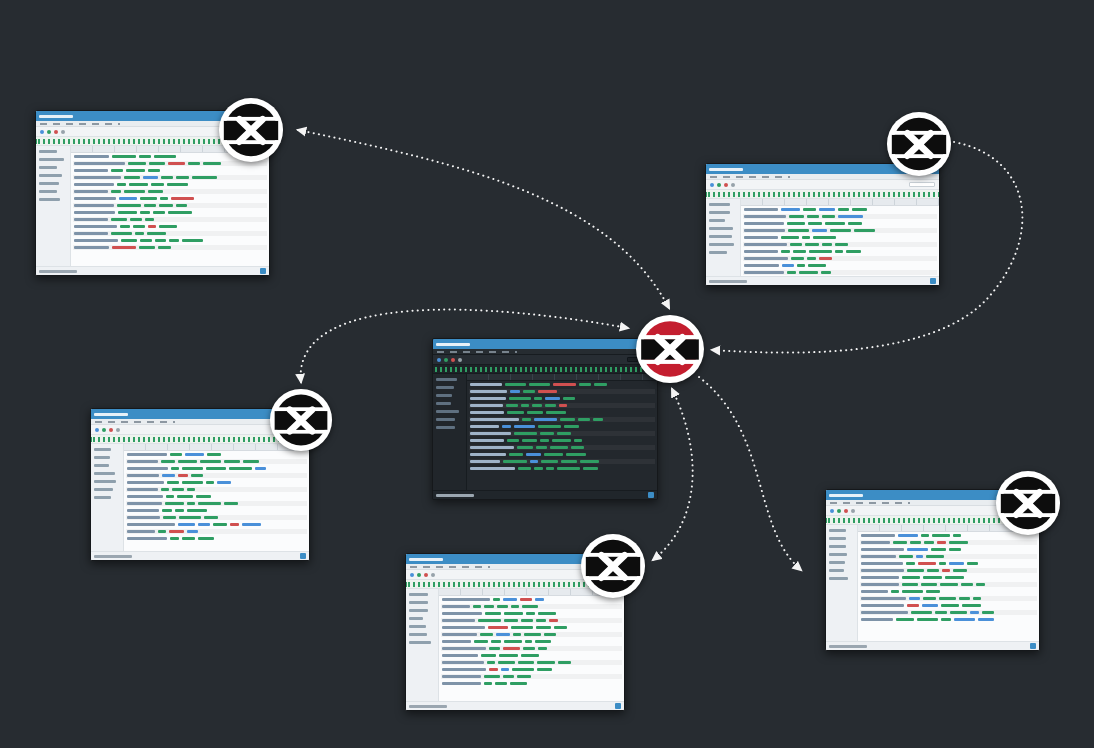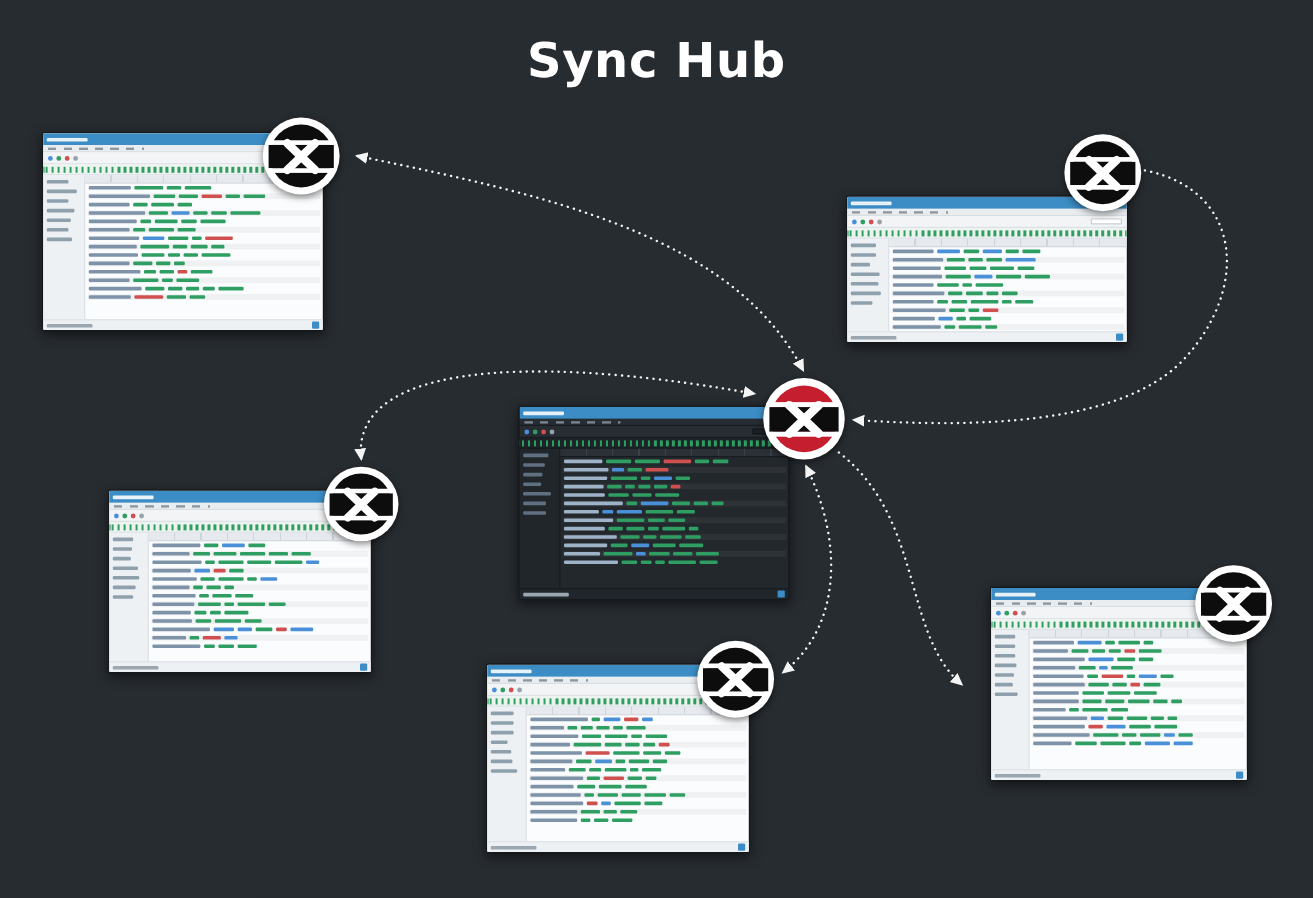--- a/index.html
+++ b/index.html
@@ -70,21 +70,20 @@
 
   
   #connections { position:absolute; left:0; top:0; z-index:2; pointer-events:none; }
   .conn { fill:none; stroke:#ffffff; stroke-width:2; stroke-dasharray:0.1 5.2;
           stroke-linecap:round; opacity:.95; }
 </style>
 </head>
 <body>
 
 <div class="stage" id="stage">
-  <h1 class="page-title">Sync Hub</h1>
   <svg id="connections" width="1094" height="748" viewBox="0 0 1094 748">
     <defs>
       <marker id="arrow-end" viewBox="0 0 10 10" refX="7.5" refY="5" markerWidth="5.5" markerHeight="5.5" orient="auto">
         <path d="M 0 0.5 L 9.5 5 L 0 9.5 z" fill="#ffffff"></path>
       </marker>
       <marker id="arrow-start" viewBox="0 0 10 10" refX="7.5" refY="5" markerWidth="5.5" markerHeight="5.5" orient="auto-start-reverse">
         <path d="M 0 0.5 L 9.5 5 L 0 9.5 z" fill="#ffffff"></path>
       </marker>
     </defs>
     <g id="conn-group">

